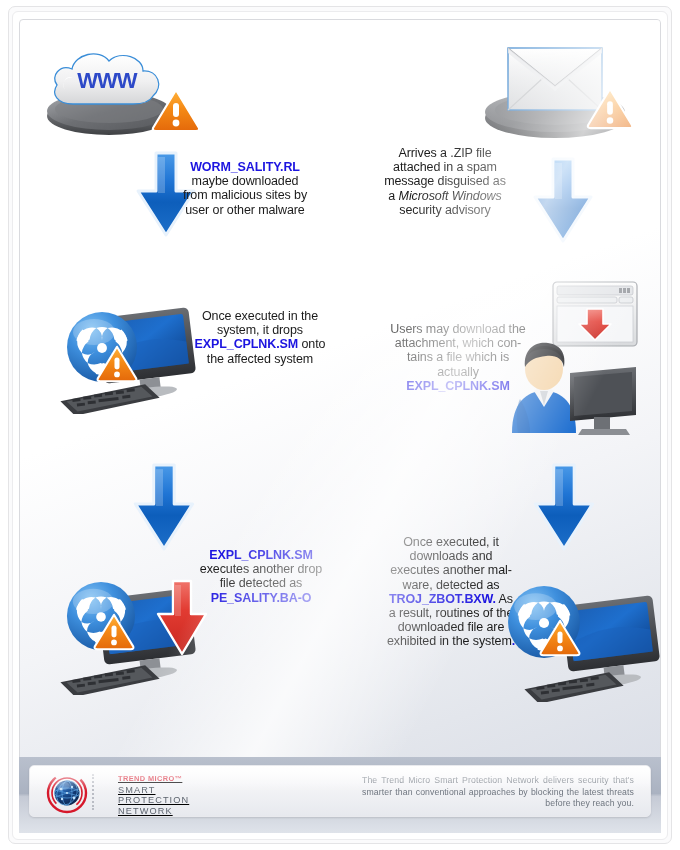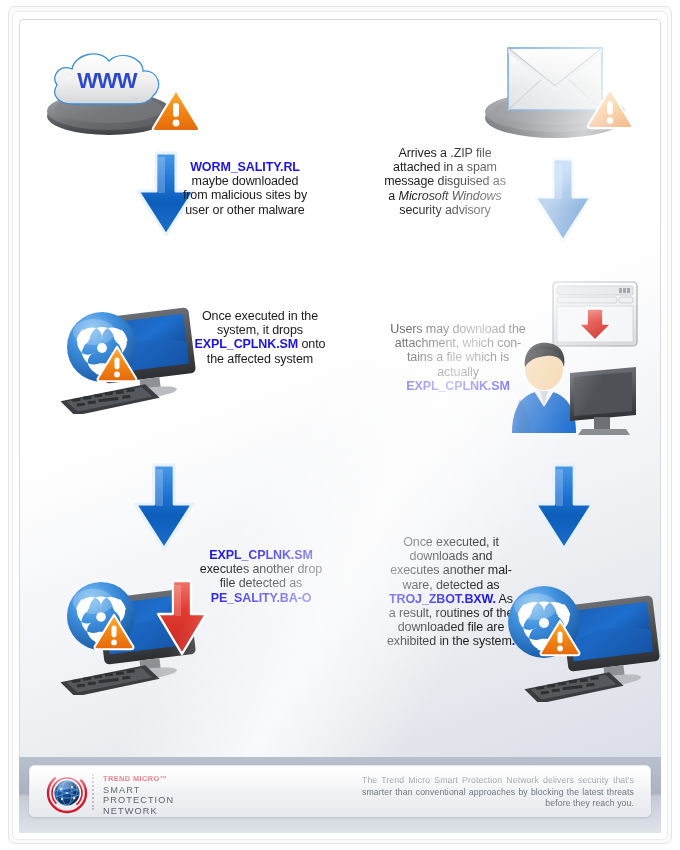--- a/index.html
+++ b/index.html
@@ -112,22 +112,23 @@
   }
   .tm-logo { position: absolute; left: 16px; top: 6px; }
   .tm-divider {
     position: absolute;
     left: 62px; top: 8px;
     width: 0; height: 36px;
     border-left: 2px dotted #b9bcc4;
   }
   .tm-words {
     position: absolute;
-    left: 73px; top: 8px;
+    left: 88px; top: 8px;
     line-height: 10.5px;
+    text-decoration: underline;
   }
   .tm-brand {
     font-size: 7.4px;
     font-weight: bold;
     color: #d6182b;
     letter-spacing: .4px;
   }
   .tm-line {
     font-size: 9.2px;
     color: #5d646e;

